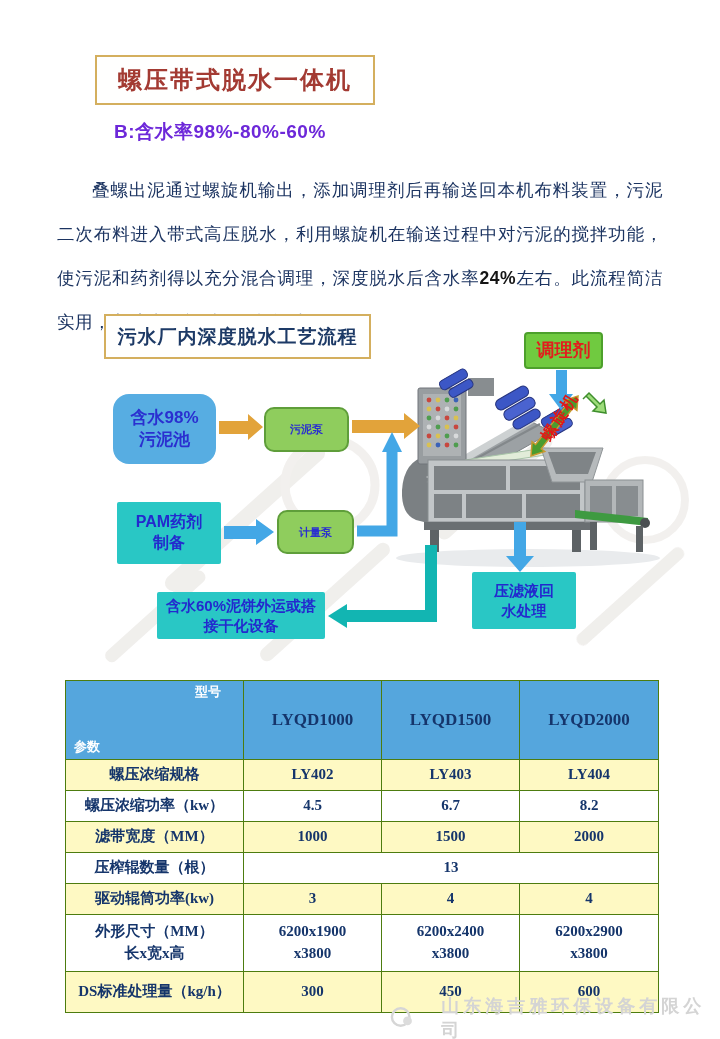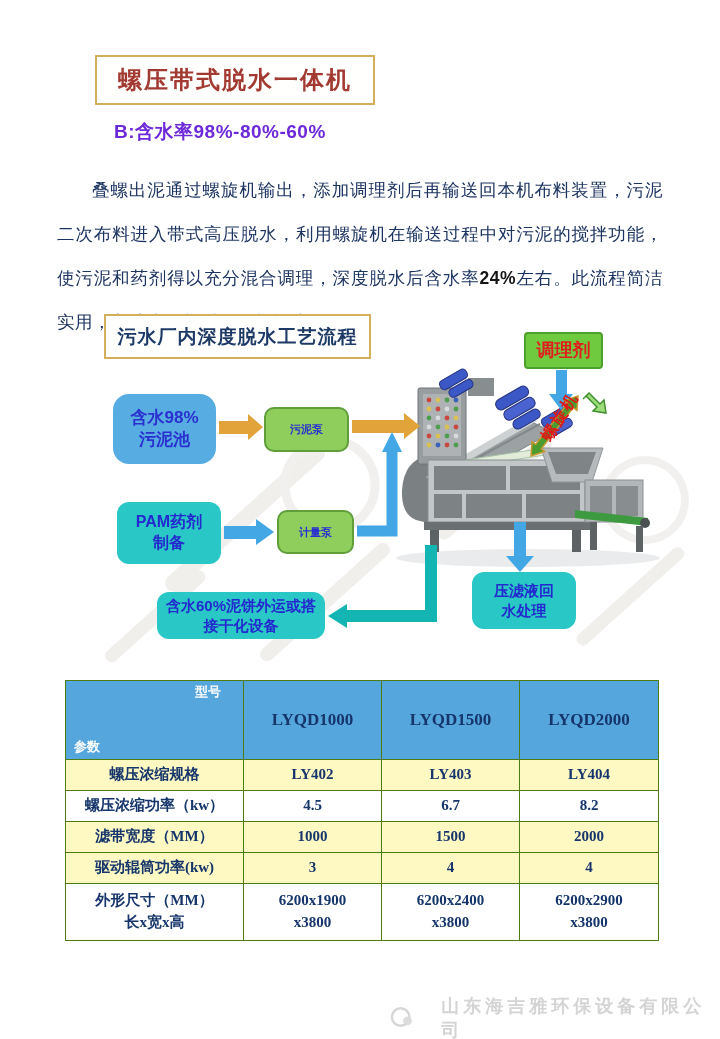--- a/index.html
+++ b/index.html
@@ -34,21 +34,21 @@
   
   .fbox{
     position:absolute;display:flex;align-items:center;justify-content:center;
     text-align:center;box-sizing:border-box;
     font-family:"Liberation Sans","DejaVu Sans",sans-serif;font-weight:bold;
     white-space:pre-line;line-height:1.3;
   }
   .fbox span{white-space:pre-line;}
   .b-blue {background:#57ade2;border-radius:16px;color:#2a2fd0;font-size:17px;}
   .b-green{background:#8fcd5d;border:2px solid #5f9e3a;border-radius:10px;color:#2a2fd0;font-size:11px;}
-  .b-teal {background:#29c7c5;border-radius:12px;color:#2329ce;font-size:16px;}
+  .b-teal {background:#29c7c5;border-radius:2px;color:#2329ce;font-size:16px;}
   .b-cond {background:#70ca40;border:2px solid #4da02c;border-radius:4px;color:#e21d1d;font-size:18px;}
   .screw-label{
     position:absolute;left:532px;top:404px;width:60px;
     transform:rotate(-58deg);transform-origin:center;
     color:#e01818;font-weight:bold;font-size:16px;
     font-family:"Liberation Sans","DejaVu Sans",sans-serif;letter-spacing:2px;
   }
   #flow-svg{position:absolute;left:0;top:360px;}
 
   
@@ -273,36 +273,46 @@
     <td>4.5</td>
     <td>6.7</td>
     <td>8.2</td>
   </tr>
   <tr class="light">
     <td>滤带宽度（MM）</td>
     <td>1000</td>
     <td>1500</td>
     <td>2000</td>
   </tr>
+  <tr class="white">
+    <td>压榨辊数量（根）</td>
+    <td colspan="3">13</td>
+  </tr>
   <tr class="light">
     <td>驱动辊筒功率(kw)</td>
     <td>3</td>
     <td>4</td>
     <td>4</td>
   </tr>
   <tr class="white tall">
     <td>外形尺寸（MM）
 长x宽x高</td>
     <td>6200x1900
 x3800</td>
     <td>6200x2400
 x3800</td>
     <td>6200x2900
 x3800</td>
   </tr>
+  <tr class="light ds">
+    <td>DS标准处理量（kg/h）</td>
+    <td>300</td>
+    <td>450</td>
+    <td>600</td>
+  </tr>
 </tbody>
   </table>
 
 <div class="footer">
   <svg width="30" height="28" viewBox="0 0 30 28">
     <circle cx="13" cy="13" r="9" fill="none" stroke="#d6d6d6" stroke-width="2.5"></circle>
     <circle cx="20" cy="17" r="4.5" fill="#dcdcdc"></circle>
   </svg>
   <span class="ftext">山东海吉雅环保设备有限公司</span>
 </div>

